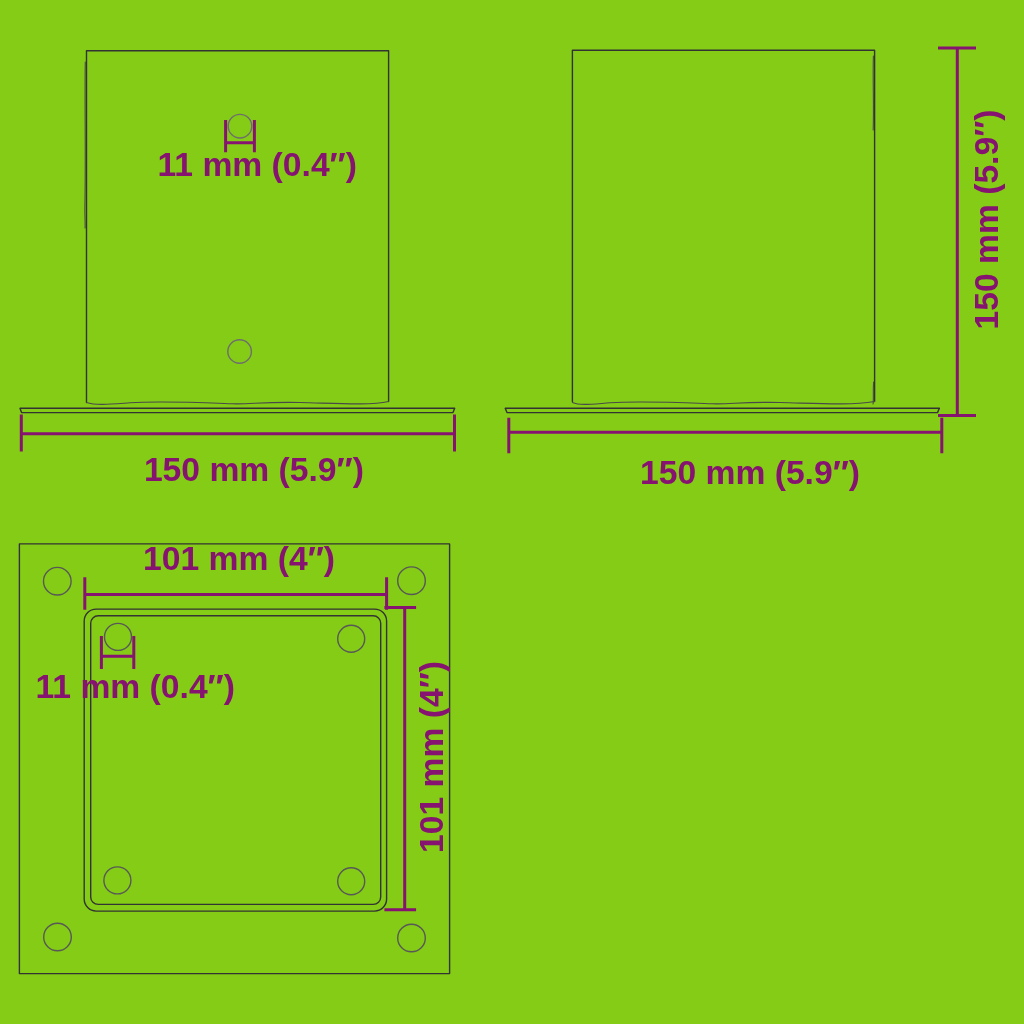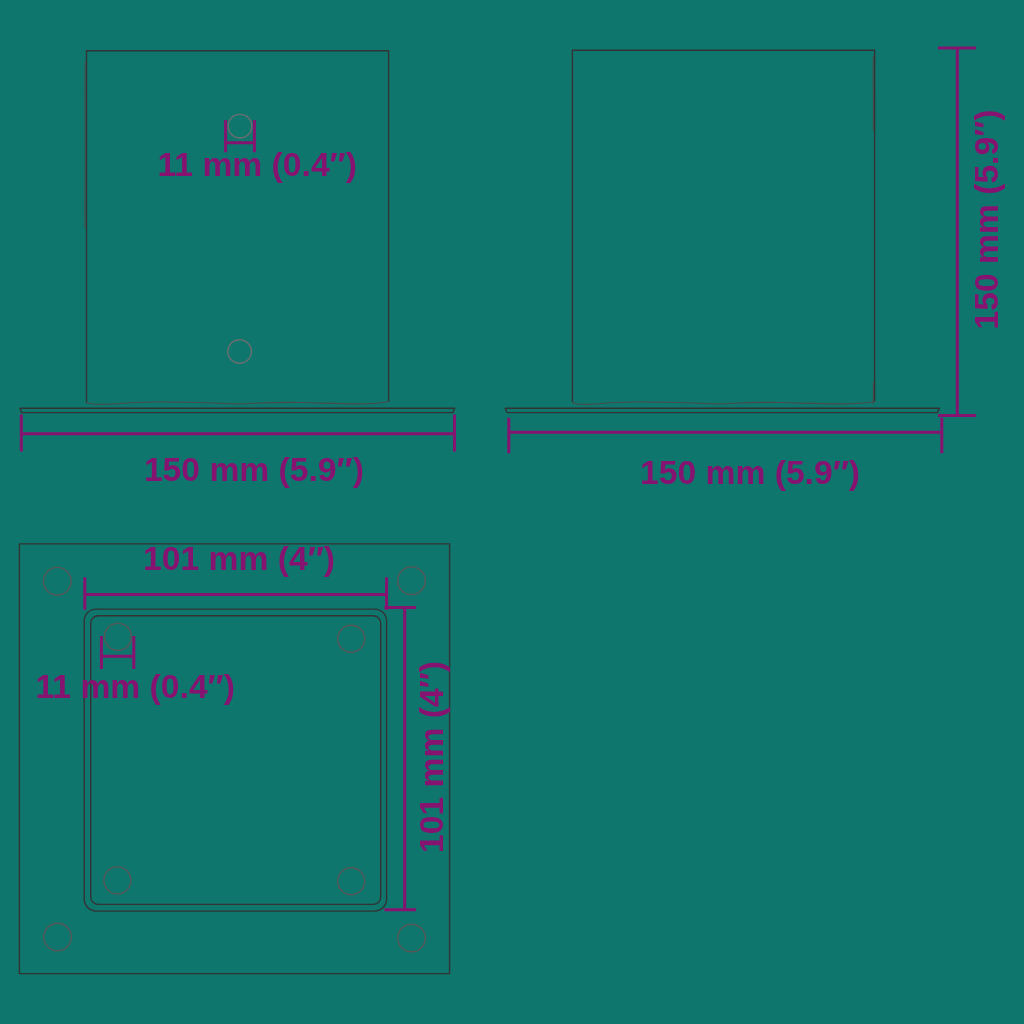--- a/index.html
+++ b/index.html
@@ -1,16 +1,16 @@
 <!DOCTYPE html>
 <html><head>
 <meta charset="utf-8">
 <style>
   html,body{margin:0;padding:0;background:#ffffff;}
-  .wrap{width:1024px;height:1024px;position:relative;overflow:hidden;background:#0f766e;}
+  .wrap{width:1024px;height:1024px;position:relative;overflow:hidden;background:#84cc16;}
   svg{position:absolute;left:0;top:0;}
   .k{stroke:#333333;stroke-width:1.4;fill:none;stroke-linejoin:round;stroke-linecap:round;}
   .kw{stroke:#4a4a4a;stroke-width:1.1;fill:none;stroke-linecap:round;}
   .c1{stroke:#6e6e6e;stroke-width:1.4;fill:none;}
   .c2{stroke:#585858;stroke-width:1.4;fill:none;}
   .m{stroke:#871371;stroke-width:3;fill:none;stroke-linecap:butt;}
   text{fill:#871371;font-family:"Liberation Sans",sans-serif;font-weight:bold;font-size:34px;}
 </style>
 </head>
 <body>

